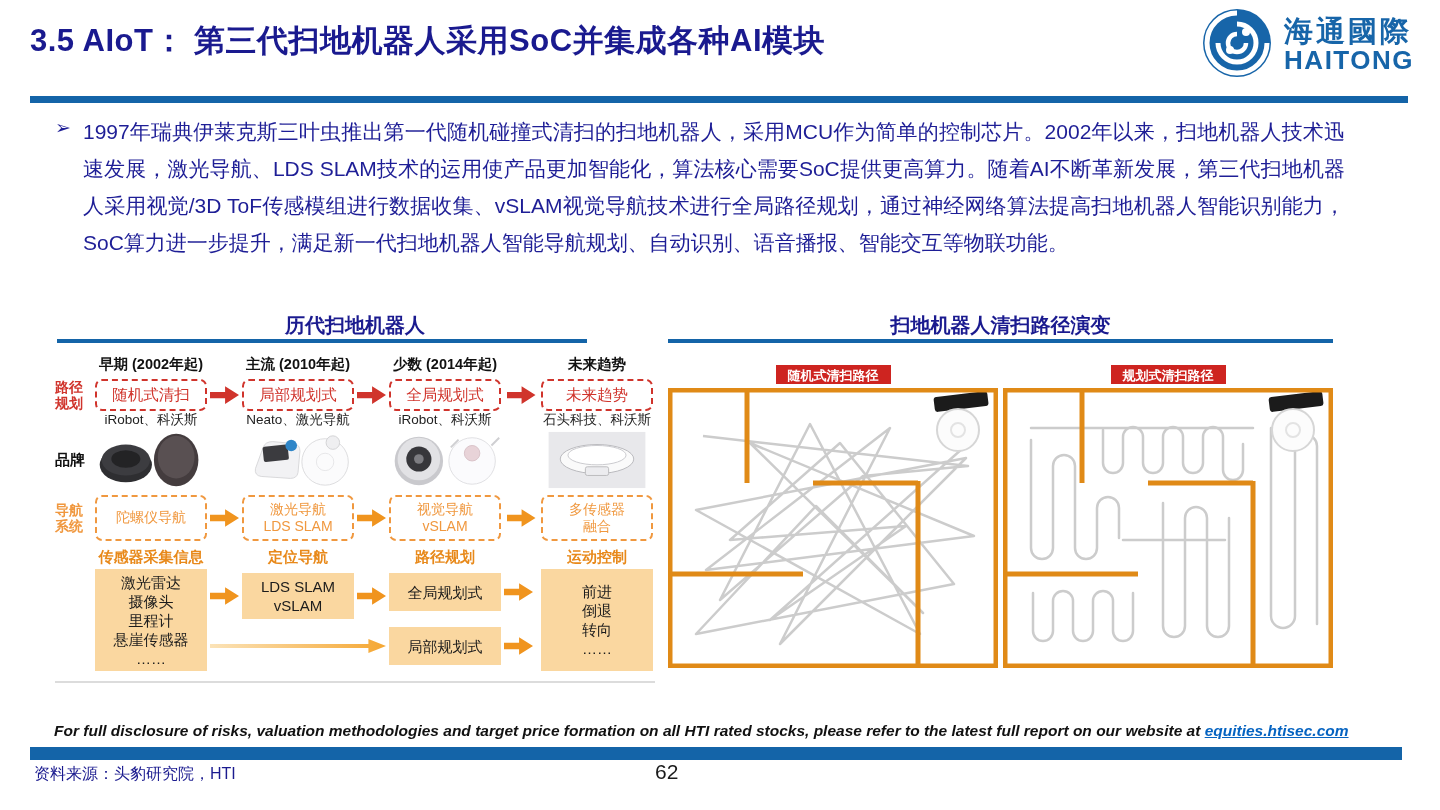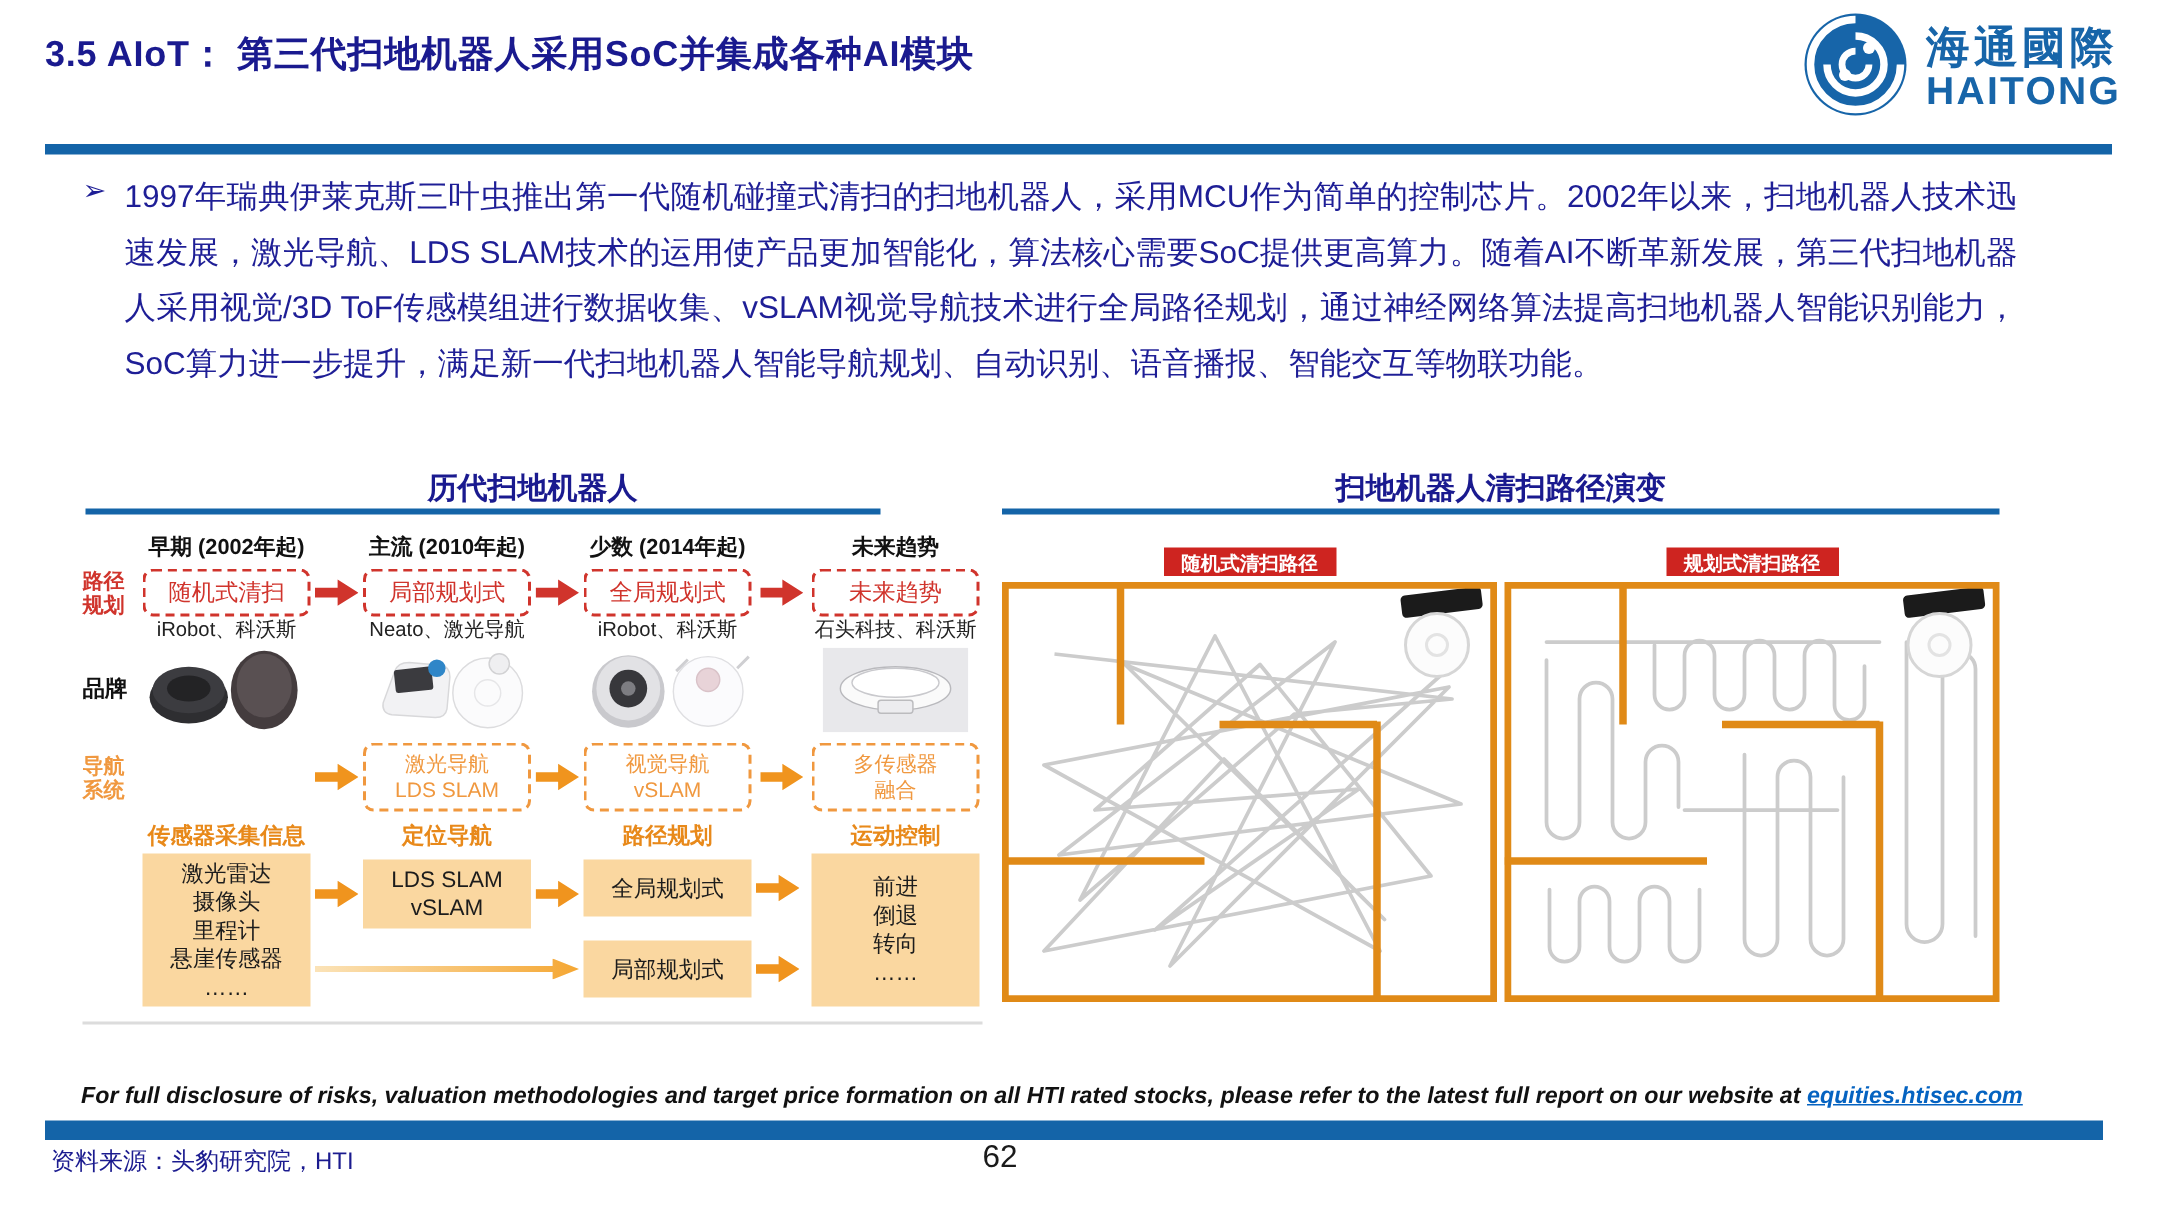--- a/index.html
+++ b/index.html
@@ -1,20 +1,20 @@
 <!DOCTYPE html>
 <html><head>
 <meta charset="utf-8">
 <style>
   html,body{margin:0;padding:0;background:#e8e8e8;}
   .slide{position:relative;width:1440px;height:810px;background:#ffffff;overflow:hidden;
          font-family:"Liberation Sans","DejaVu Sans",sans-serif;}
 
   
-  .page-title{position:absolute;left:30px;top:20px;font-size:24px;font-weight:bold;color:#1a1a8f;letter-spacing:.5px;}
+  .page-title{position:absolute;left:30px;top:20px;font-size:31px;font-weight:bold;color:#1a1a8f;letter-spacing:.5px;}
   .logo{position:absolute;right:26px;top:6px;display:flex;align-items:center;gap:10px;}
   .logo-texts{display:flex;flex-direction:column;line-height:1.05;}
   .logo-cn{font-size:29px;font-weight:bold;color:#1765A9;letter-spacing:3px;}
   .logo-en{font-size:26px;font-weight:bold;color:#1765A9;letter-spacing:1.5px;}
   .rule-top{position:absolute;left:30px;top:96px;width:1378px;height:7px;background:#1464A8;}
 
   
   .intro{position:absolute;left:55px;top:113px;width:1290px;display:flex;}
   .intro-bullet{width:28px;font-size:19px;color:#1e1e96;padding-top:3px;}
   .intro-text{flex:1;font-size:21px;line-height:37px;color:#1e1e96;text-align:justify;}
@@ -176,20 +176,24 @@
           <ellipse cx="56" cy="26" rx="30" ry="10" fill="#ffffff" stroke="#c9c9cd"></ellipse>
           <rect x="44" y="38" width="24" height="9" rx="2" fill="#ececef" stroke="#bbbbbe"></rect>
         </svg>
       </span>
     </div>
 
     <div class="lf-grid nav-row">
       <span class="rowlab orange lab">
         <span>导航</span><br><span>系统</span>
       </span>
+      <span class="dash-orange c1">
+        <span>陀螺仪导航</span>
+          <span></span>
+      </span>
       <span class="g1">
           <span class="barrow or arrow-sm" style="display:block"></span>
         </span>
       <span class="dash-orange c2">
         <span>激光导航</span>
           <span>LDS SLAM</span>
       </span>
       <span class="g2">
           <span class="barrow or arrow-sm" style="display:block"></span>
         </span>

